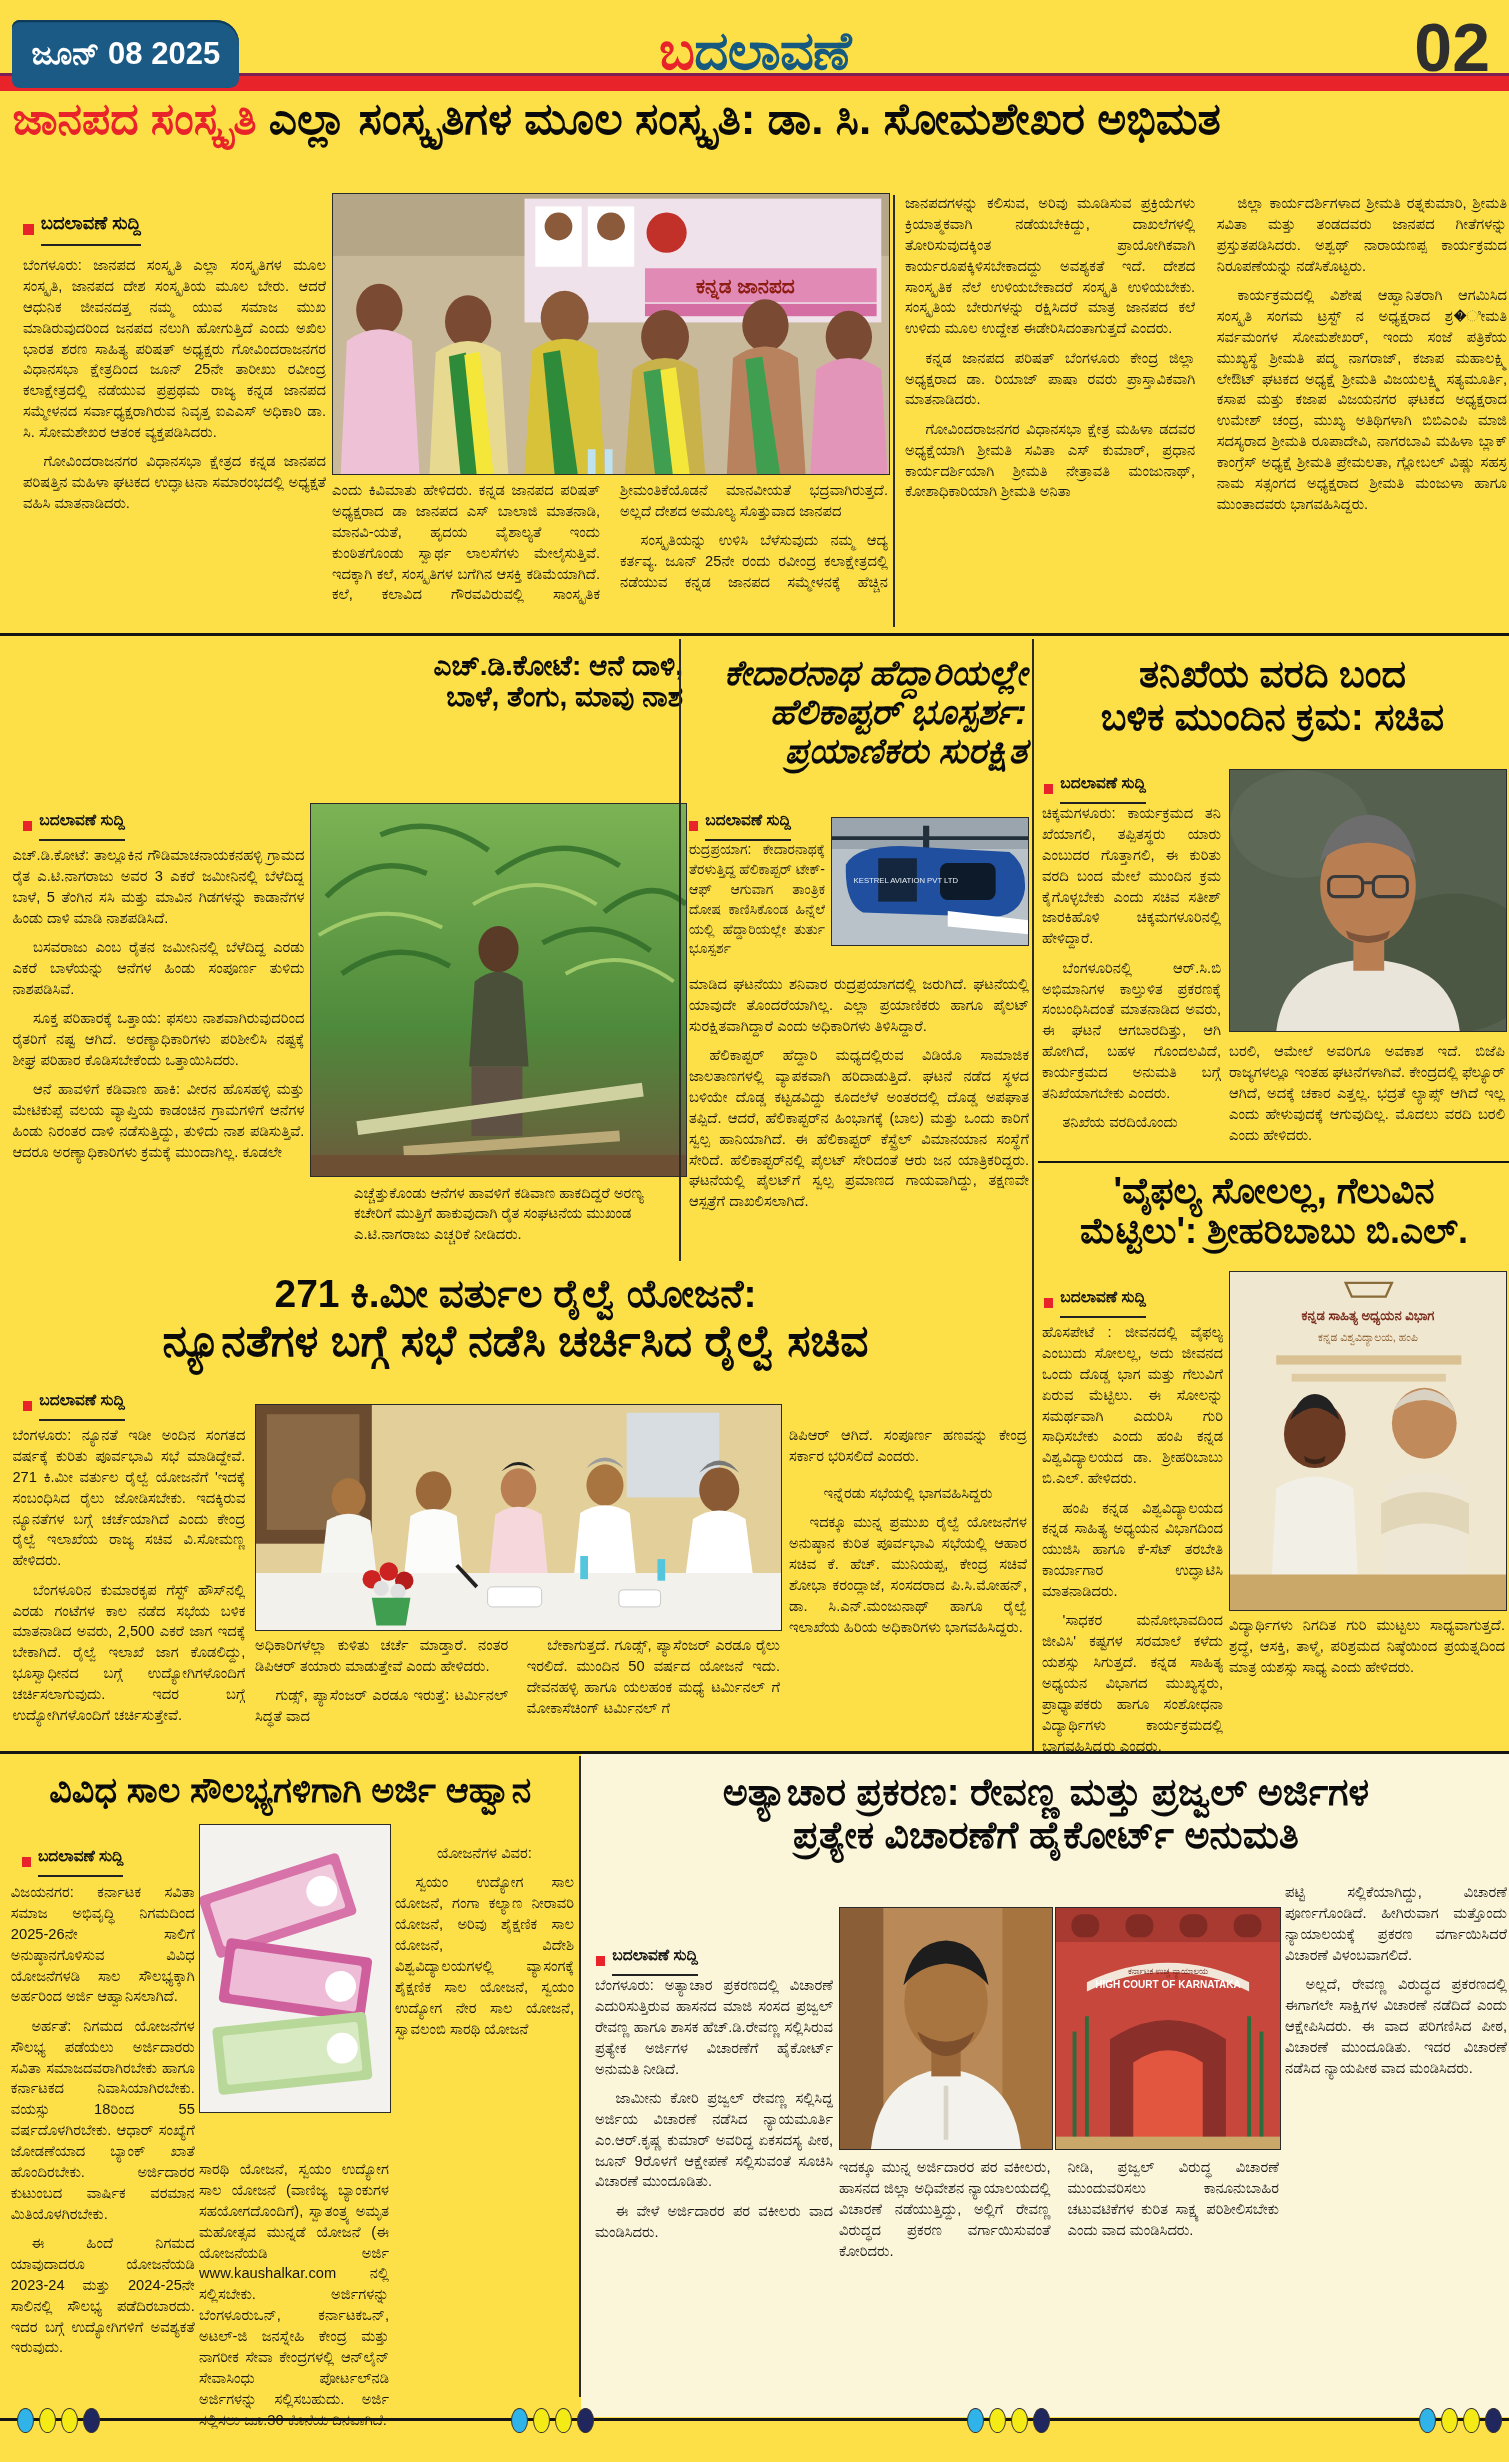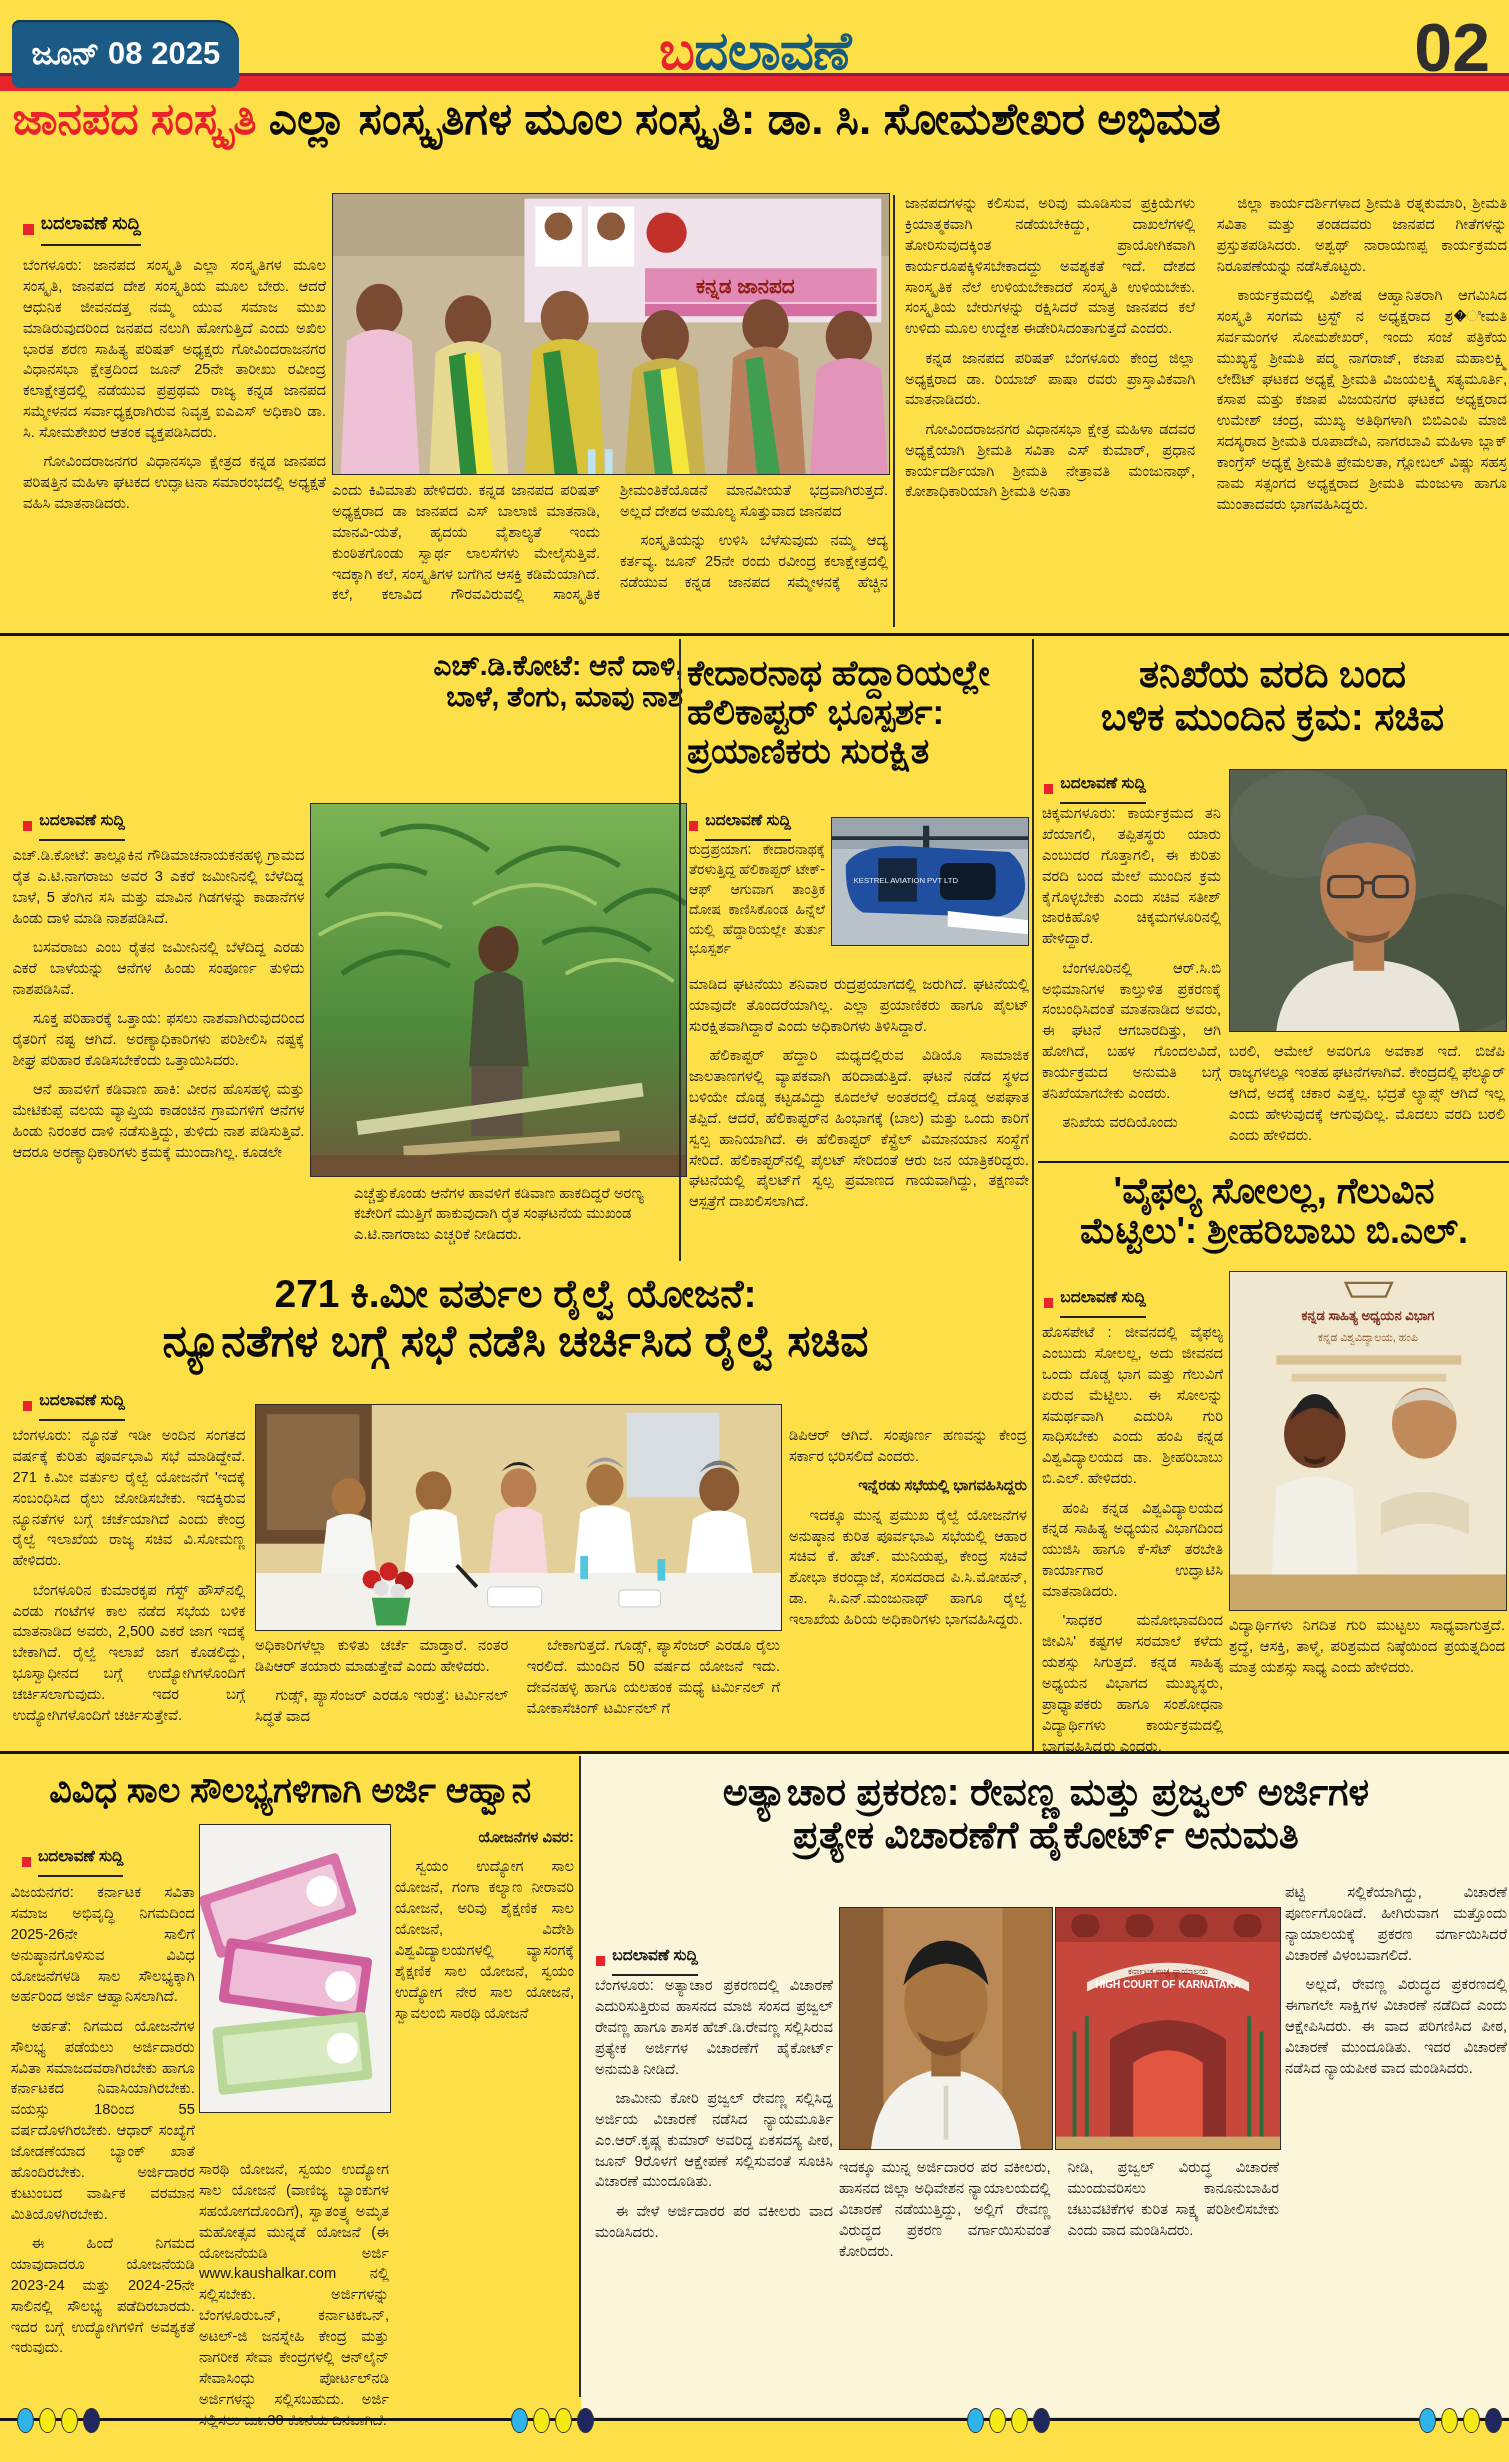--- a/index.html
+++ b/index.html
@@ -19,21 +19,21 @@
   .hl .red{color:#e8232a;}
   
   .byline{display:flex;align-items:center;gap:7px;font-weight:bold;font-size:18px;color:#111;}
   .byline .sq{width:10.8px;height:10.8px;background:#e8232a;flex:0 0 auto;}
   .byline .txt{border-bottom:2.3px solid #222;padding-bottom:10px;}
   .byline.small{font-size:15.4px;} .byline.small .sq{width:9.3px;height:9.3px;}
   
   .body{font-size:14.7px;line-height:1.42;text-align:justify;color:#161616;overflow:hidden;}
   .body p{margin:0 0 8.5px 0;}
   .body p + p{text-indent:1.4em;}
-  .body p.centerhead{font-weight:bold;text-align:right;text-indent:0;}
+  .body p.centerhead{font-weight:normal;text-align:center;text-indent:0;margin-top:16px;}
   .cols2{column-count:2;column-gap:20px;}
   .caption{font-size:14.7px;line-height:1.38;text-align:left;color:#111;overflow:hidden;}
   
   .hrule{background:#151515;} .vrule{background:#2a2a2a;}
   
   .ph{overflow:hidden;border:0.8px solid #2b2b2b;background:#ddd;}
   .ph svg{display:block;width:100%;height:100%;}
   .cream{background:#fbf5da;}
   
   .dotgroup{display:flex;gap:5.4px;}
@@ -161,21 +161,21 @@
       <rect x="208" y="340" width="66" height="90" fill="#5f5143"></rect>
       <path d="M60 420 L430 370" stroke="#cfd2a0" stroke-width="18"></path>
       <path d="M120 450 L400 430" stroke="#bba978" stroke-width="14"></path>
       <rect x="0" y="455" width="486" height="27" fill="#6d4f33"></rect>
     </svg>
   </div>
   <div class="abs caption" style="left:354px;top:1183px;width:327px;height:77px;">ಎಚ್ಚೆತ್ತುಕೊಂಡು ಆನೆಗಳ ಹಾವಳಿಗೆ ಕಡಿವಾಣ ಹಾಕದಿದ್ದರೆ ಅರಣ್ಯ ಕಚೇರಿಗೆ ಮುತ್ತಿಗೆ ಹಾಕುವುದಾಗಿ ರೈತ ಸಂಘಟನೆಯ ಮುಖಂಡ ಎ.ಟಿ.ನಾಗರಾಜು ಎಚ್ಚರಿಕೆ ನೀಡಿದರು.</div>
 
   <div class="abs vrule" style="left:679px;top:639px;width:1.5px;height:622px;"></div>
 
-  <div class="abs hl" style="left:687px;top:653px;width:340px;font-size:35px;text-align:left;">
+  <div class="abs hl" style="left:687px;top:653px;width:340px;font-size:35px;text-align:right;font-style:italic;">
     <div>ಕೇದಾರನಾಥ ಹೆದ್ದಾರಿಯಲ್ಲೇ</div>
     <div>ಹೆಲಿಕಾಪ್ಟರ್ ಭೂಸ್ಪರ್ಶ:</div>
     <div>ಪ್ರಯಾಣಿಕರು ಸುರಕ್ಷಿತ</div>
   </div>
   <div class="abs byline small" style="left:689px;top:811px;">
     <span class="sq"></span>
     <span class="txt">ಬದಲಾವಣೆ ಸುದ್ದಿ</span>
   </div>
   <div class="abs body" style="left:689px;top:840px;width:136px;height:133px;font-size:14px;">
       <p>ರುದ್ರಪ್ರಯಾಗ: ಕೇದಾರನಾಥಕ್ಕೆ ತೆರಳುತ್ತಿದ್ದ ಹೆಲಿಕಾಪ್ಟರ್ ಟೇಕ್- ಆಫ್ ಆಗುವಾಗ ತಾಂತ್ರಿಕ ದೋಷ ಕಾಣಿಸಿಕೊಂಡ ಹಿನ್ನೆಲೆ ಯಲ್ಲಿ ಹೆದ್ದಾರಿಯಲ್ಲೇ ತುರ್ತು ಭೂಸ್ಪರ್ಶ</p>

